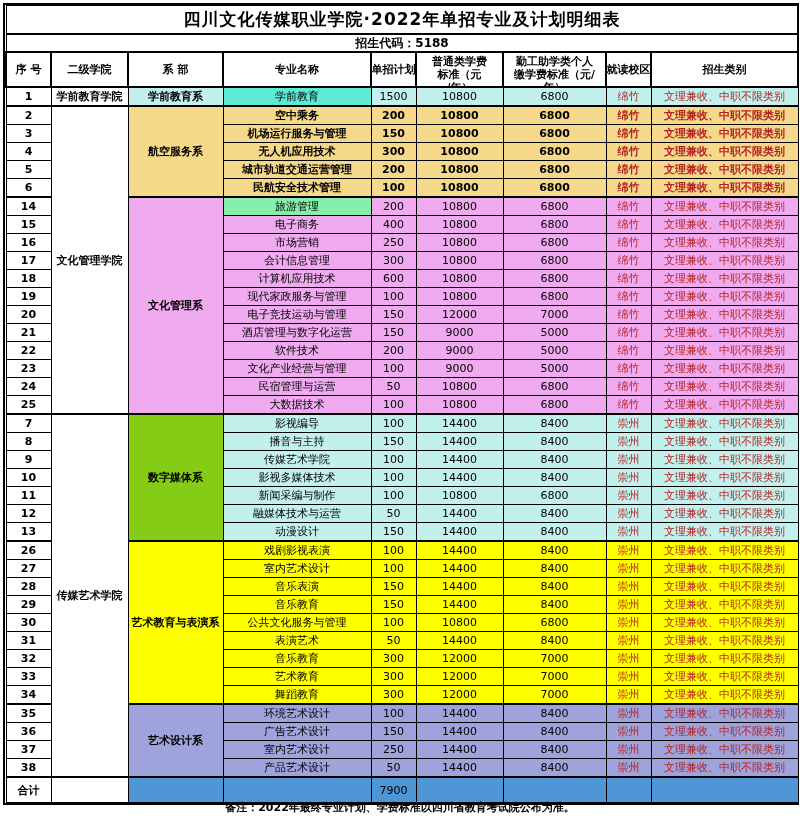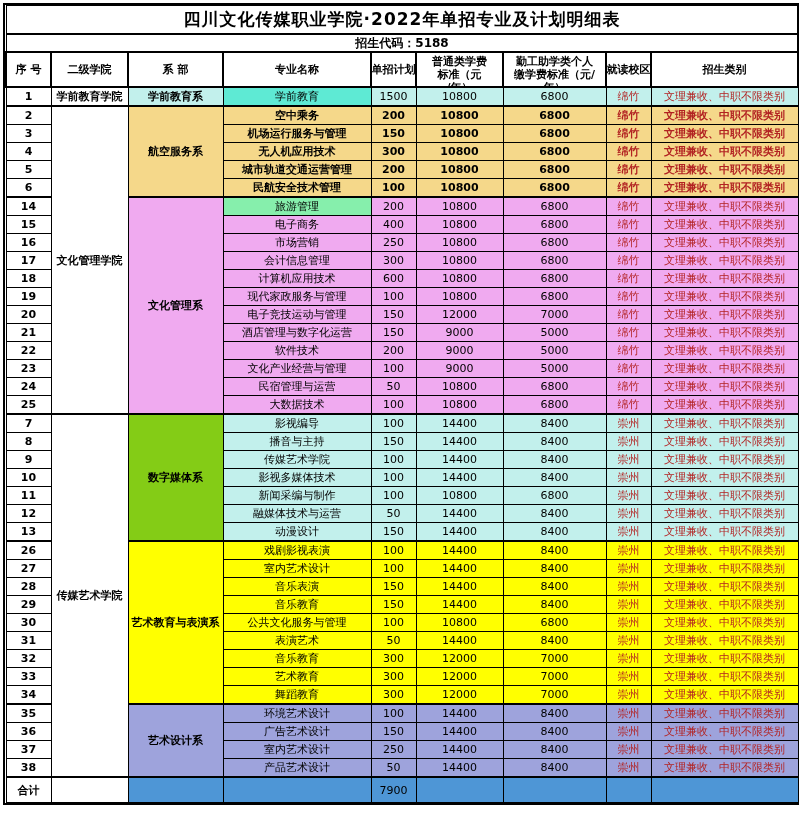--- a/index.html
+++ b/index.html
@@ -460,13 +460,14 @@
             <td style="background: rgb(78, 150, 214);"></td>
             <td style="background: rgb(78, 150, 214);">7900</td>
             <td style="background: rgb(78, 150, 214);"></td>
             <td style="background: rgb(78, 150, 214);"></td>
             <td style="background: rgb(78, 150, 214);"></td>
             <td style="background: rgb(78, 150, 214);"></td>
           </tr>
         </tbody>
     </table>
   </div>
+  <div class="footer-note">备注：2022年最终专业计划、学费标准以四川省教育考试院公布为准。</div>
 </div>
 
 </body></html>

